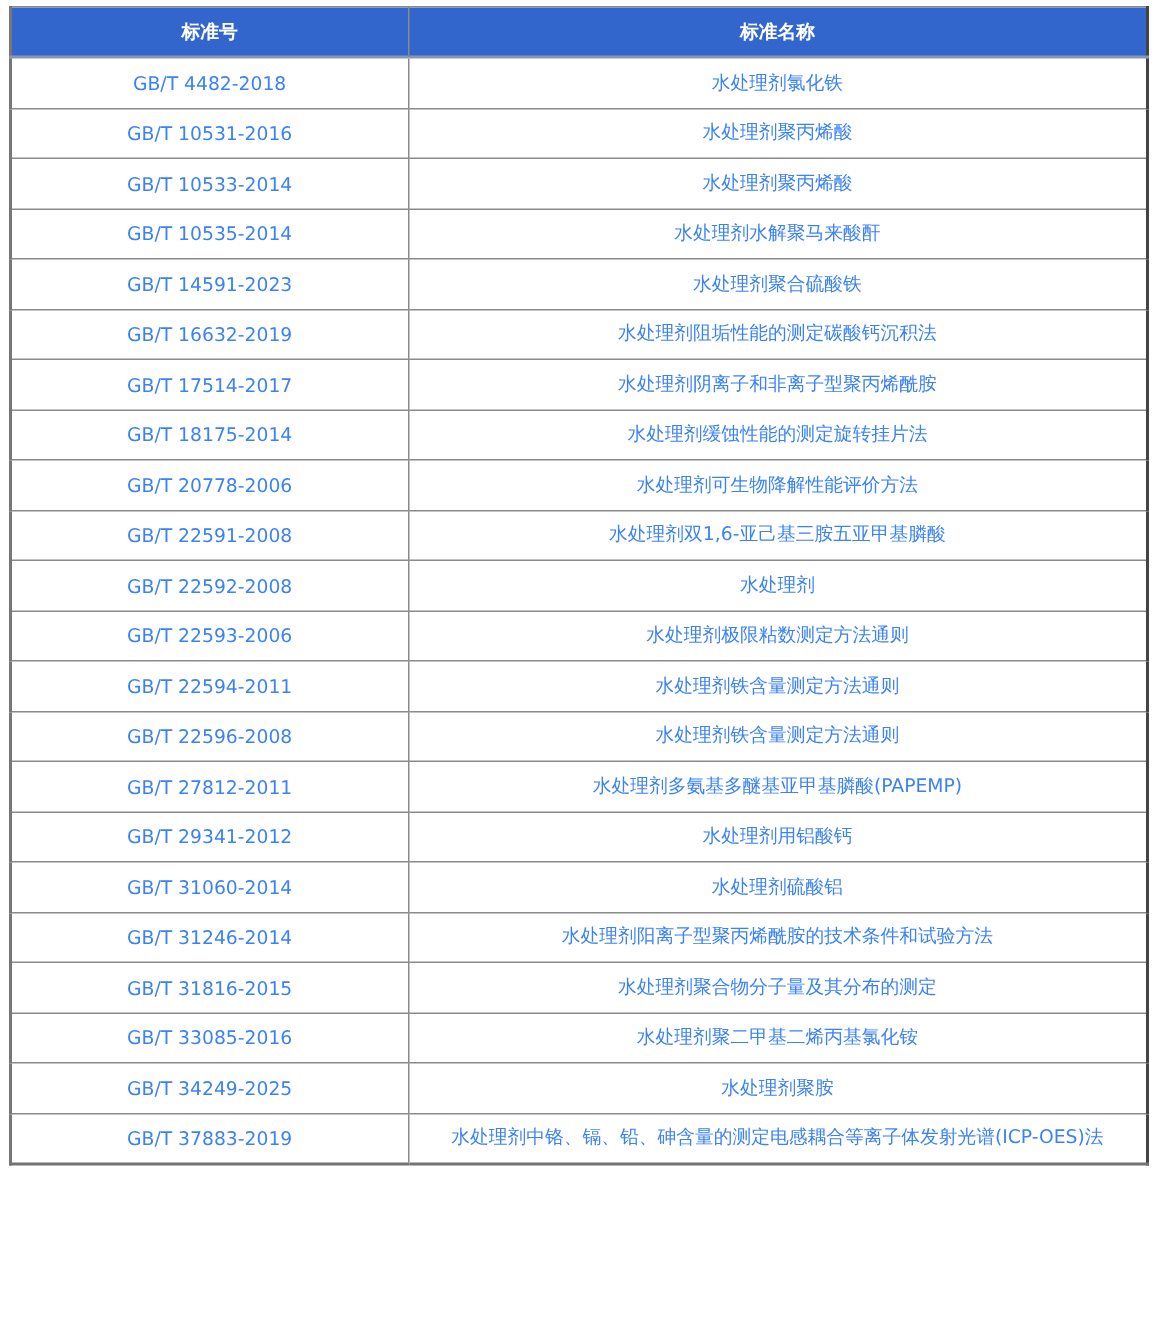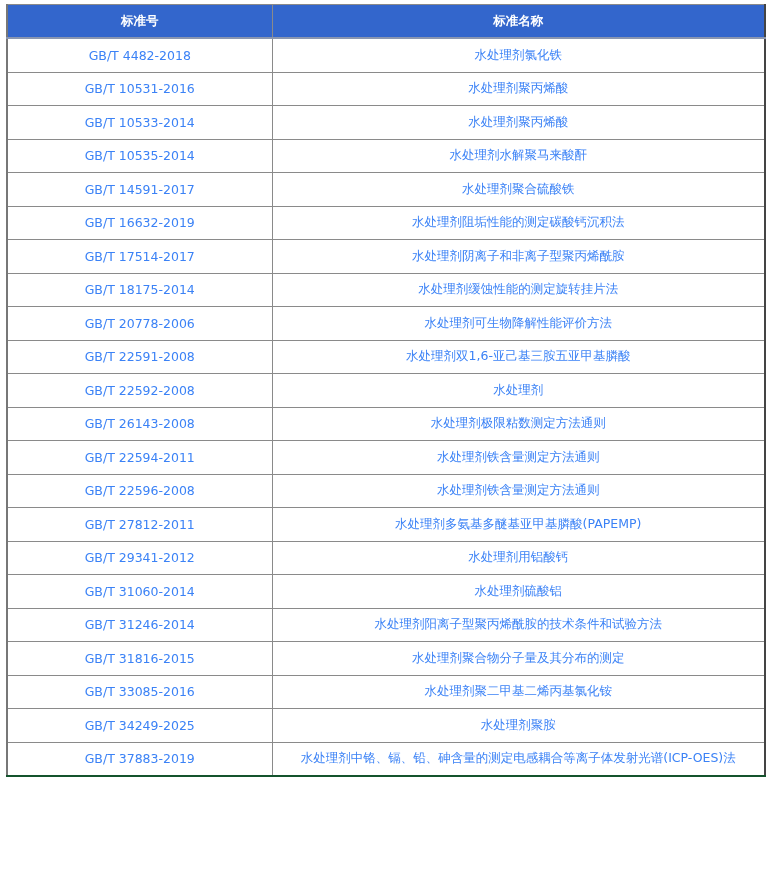--- a/index.html
+++ b/index.html
@@ -43,21 +43,21 @@
       padding: 0;
       text-align: center;
       vertical-align: middle;
       color: #3b82f6;
       font-size: 12.5px;
       border: 1px solid #8a8a8a;
       white-space: nowrap;
       overflow: hidden;
     }
     table.std-table tr:last-child td {
-      border-bottom: 2px solid #14532d;
+      border-bottom: 2px solid #737373;
     }
     table.std-table td:last-child, table.std-table th:last-child {
       border-right: 2px solid #444444;
       margin-left: 40px;
     }
     table.std-table td:first-child, table.std-table th:first-child {
       border-left: 2px solid #777777;
     }
   </style>
 </head>
@@ -86,21 +86,21 @@
         </tr>
         <tr>
           <td>GB/T 10533-2014</td>
           <td>水处理剂聚丙烯酸</td>
         </tr>
         <tr>
           <td>GB/T 10535-2014</td>
           <td>水处理剂水解聚马来酸酐</td>
         </tr>
         <tr>
-          <td>GB/T 14591-2017</td>
+          <td>GB/T 14591-2023</td>
           <td>水处理剂聚合硫酸铁</td>
         </tr>
         <tr>
           <td>GB/T 16632-2019</td>
           <td>水处理剂阻垢性能的测定碳酸钙沉积法</td>
         </tr>
         <tr>
           <td>GB/T 17514-2017</td>
           <td>水处理剂阴离子和非离子型聚丙烯酰胺</td>
         </tr>
@@ -114,21 +114,21 @@
         </tr>
         <tr>
           <td>GB/T 22591-2008</td>
           <td>水处理剂双1,6-亚己基三胺五亚甲基膦酸</td>
         </tr>
         <tr>
           <td>GB/T 22592-2008</td>
           <td>水处理剂</td>
         </tr>
         <tr>
-          <td>GB/T 26143-2008</td>
+          <td>GB/T 22593-2006</td>
           <td>水处理剂极限粘数测定方法通则</td>
         </tr>
         <tr>
           <td>GB/T 22594-2011</td>
           <td>水处理剂铁含量测定方法通则</td>
         </tr>
         <tr>
           <td>GB/T 22596-2008</td>
           <td>水处理剂铁含量测定方法通则</td>
         </tr>

